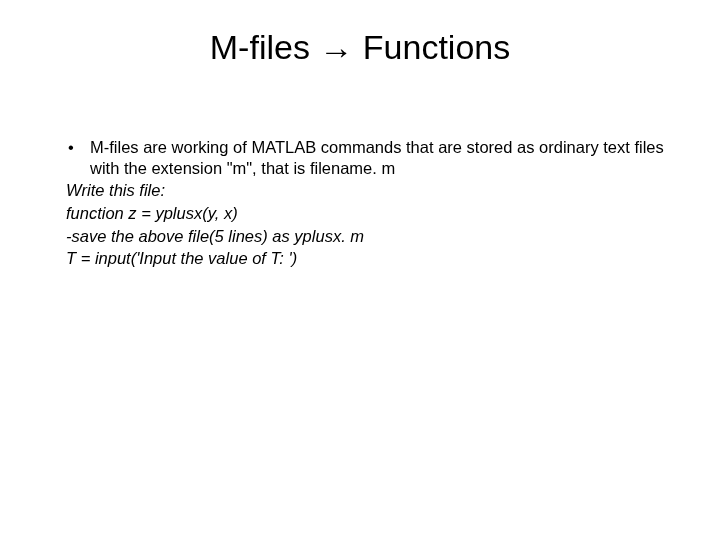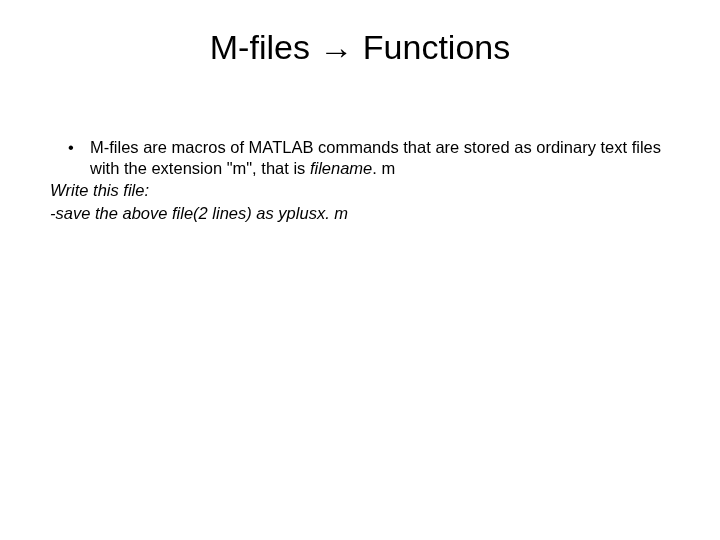--- a/index.html
+++ b/index.html
@@ -39,39 +39,41 @@
   }
   ul.bullets > li::before {
     content: "•";
     position: absolute;
     left: 18px;
     top: 0;
   }
   .para {
     margin: 0 0 2px 0;
   }
-  .ital { font-style: italic; }
-  .filename-m .fn { font-style: italic; }
+  .ital { font-style: italic; margin-left: 16px; }
+  .filename-m .fn { }
 </style>
 </head>
 <body>
 
 <div class="slide">
 
   <h1 class="title">M-files → Functions</h1>
 
   <div class="body">
 
     <ul class="bullets">
       <li>
         <span class="filename-m">
-          <span>M-files are macros of MATLAB commands that are stored as ordinary text files with the extension "m", that is </span><span class="fn">filename</span><span>. m</span>
+          <span>M-files are working of MATLAB commands that are stored as ordinary text files with the extension "m", that is </span><span class="fn">filename</span><span>. m</span>
         </span>
       </li>
     </ul>
 
     <p class="para ital">Write this file:</p>
-    <p class="para ital">-save the above file(2 lines) as yplusx. m</p>
+    <p class="para ital">function z = yplusx(y, x)</p>
+    <p class="para ital">-save the above file(5 lines) as yplusx. m</p>
 
 
+    <p class="para ital">T = input('Input the value of T: ')</p>
 
   </div>
 </div>
 
 </body></html>

